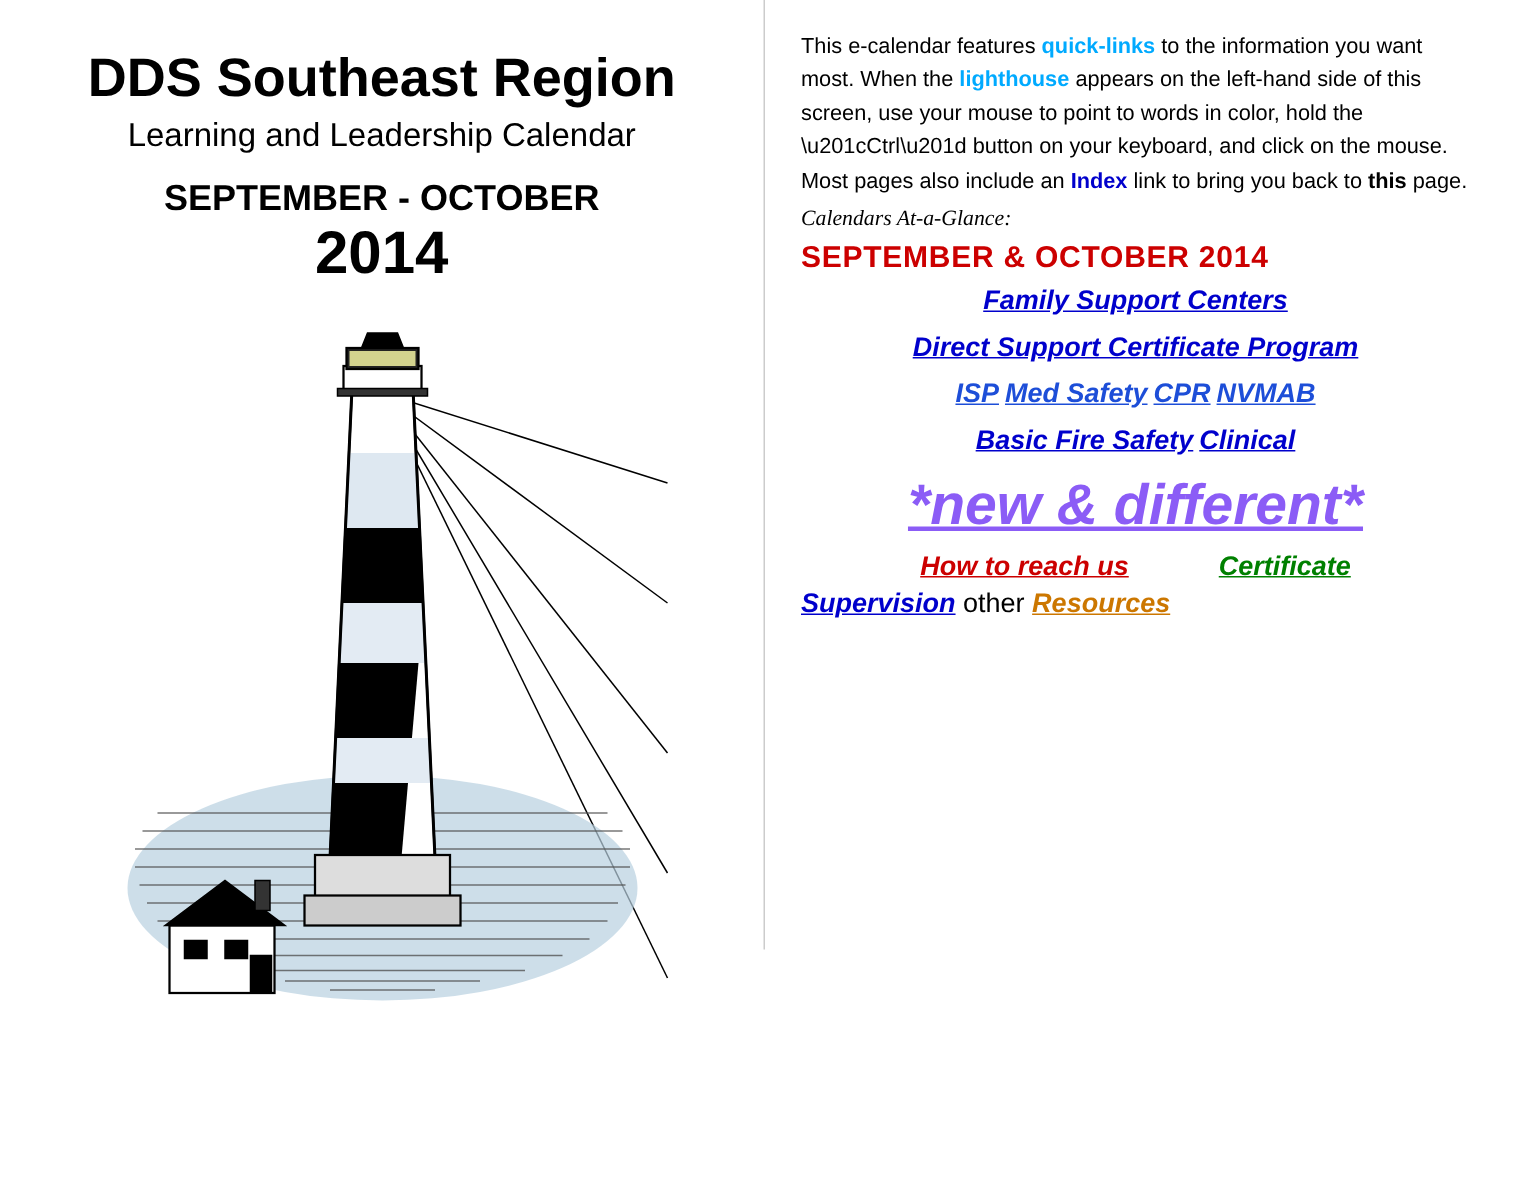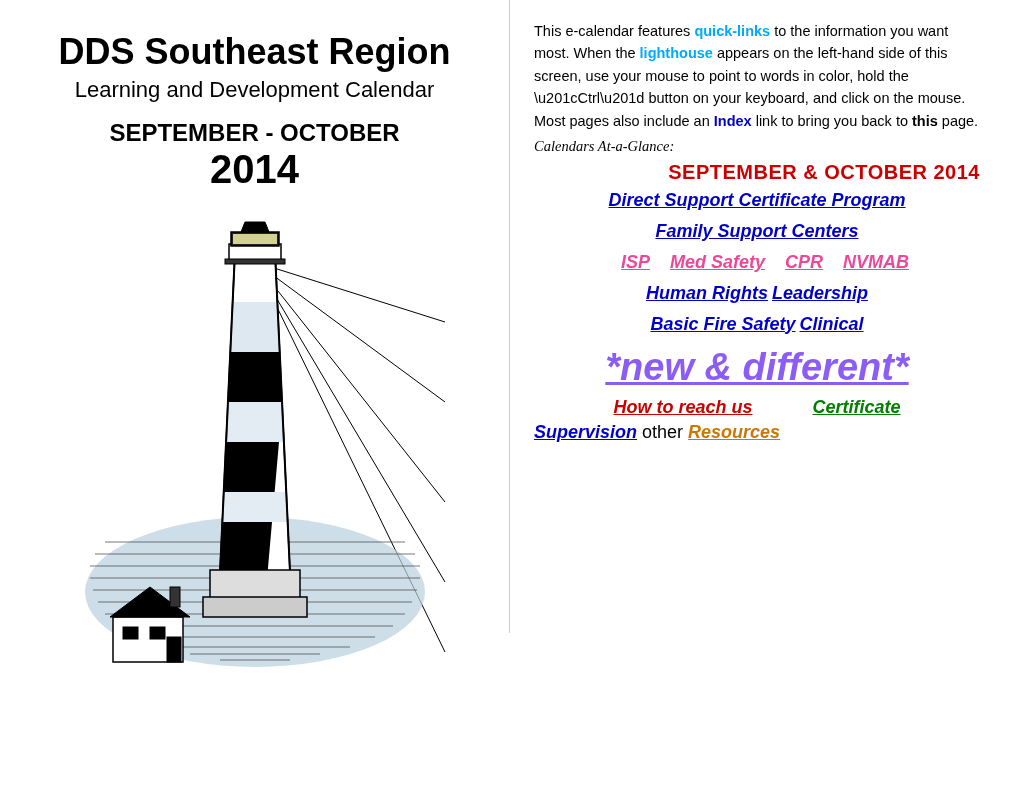--- a/index.html
+++ b/index.html
@@ -117,21 +117,21 @@
     .links-section {
       text-align: center;
       margin-top: 4px;
     }
 
     .sept-oct-title {
       font-family: Arial, Helvetica, sans-serif;
       font-size: 20px;
       font-weight: bold;
       color: #cc0000;
-      text-align: right;
+      text-align: left;
       margin-top: 6px;
       letter-spacing: 0.5px;
     }
 
     .link-row {
       display: block;
       text-align: center;
       margin-top: 2px;
       line-height: 1.6;
     }
@@ -214,32 +214,31 @@
       color: #cc7700;
       text-decoration: underline;
       cursor: pointer;
     }
 
     .isp-link, .medadmin-link, .cpr-link, .nvmab-link {
       font-family: Arial, Helvetica, sans-serif;
       font-size: 18px;
       font-style: italic;
       font-weight: bold;
-      color: #ec4899;
-      text-decoration: underline;
-      cursor: pointer;
-      margin-left: 16px;
+      color: #1d4ed8;
+      text-decoration: underline;
+      cursor: pointer;
     }
   </style>
 </head>
 <body>
 
 <div class="left-panel">
   <div class="title-main">DDS Southeast Region</div>
-  <div class="title-sub">Learning and Development Calendar</div>
+  <div class="title-sub">Learning and Leadership Calendar</div>
   <div class="date-range">SEPTEMBER - OCTOBER</div>
   <div class="year">2014</div>
 
   <div class="lighthouse-container">
     <svg class="lighthouse-svg" viewBox="0 0 400 480" xmlns="http://www.w3.org/2000/svg">
 
       <line x1="200" y1="60" x2="390" y2="120" stroke="black" stroke-width="1"></line>
       <line x1="200" y1="60" x2="390" y2="200" stroke="black" stroke-width="1"></line>
       <line x1="200" y1="60" x2="390" y2="300" stroke="black" stroke-width="1"></line>
       <line x1="200" y1="60" x2="390" y2="380" stroke="black" stroke-width="1"></line>
@@ -309,43 +308,38 @@
 <div class="right-panel">
   <p class="intro-text">
     This e-calendar features <span class="quick-links">quick-links</span> to the information you want most. When the <span class="lighthouse-link">lighthouse</span> appears on the left-hand side of this screen, use your mouse to point to words in color, hold the \u201cCtrl\u201d button on your keyboard, and click on the mouse. Most pages also include an <span class="index-link">Index</span> link to bring you back to <span class="bold">this</span> page.
   </p>
   <span class="calendars-label">Calendars At-a-Glance:</span>
 
   <div class="links-section">
     <div class="sept-oct-title">SEPTEMBER &amp; OCTOBER 2014</div>
 
     <div class="link-row">
+      <span class="cal-link">Family Support Centers</span>
+    </div>
+
+    <div class="link-row">
       <span class="cal-link">Direct Support Certificate Program</span>
-    </div>
-
-    <div class="link-row">
-      <span class="cal-link">Family Support Centers</span>
     </div>
 
 
     <div class="link-row">
       <span class="cal-link isp-link">ISP</span>
       <span style="color:#0000cc;font-size:18px;font-weight:bold;font-style:italic;"> </span>
       <span class="cal-link medadmin-link">Med Safety</span>
       <span style="color:#0000cc;font-size:18px;font-weight:bold;font-style:italic;"> </span>
       <span class="cal-link cpr-link">CPR</span>
       <span style="color:#0000cc;font-size:18px;font-weight:bold;font-style:italic;"> </span>
       <span class="cal-link nvmab-link">NVMAB</span>
     </div>
 
-    <div class="link-row">
-      <span class="cal-link">Human Rights</span>
-      <span style="color:#0000cc;font-size:18px;font-weight:bold;font-style:italic;"> </span>
-      <span class="cal-link">Leadership</span>
-    </div>
 
     <div class="link-row">
       <span class="cal-link">Basic Fire Safety</span>
       <span style="color:#0000cc;font-size:18px;font-weight:bold;font-style:italic;"> </span>
       <span class="cal-link">Clinical</span>
     </div>
 
     <span class="new-different">*new &amp; different*</span>
 
     <div class="bottom-links">

